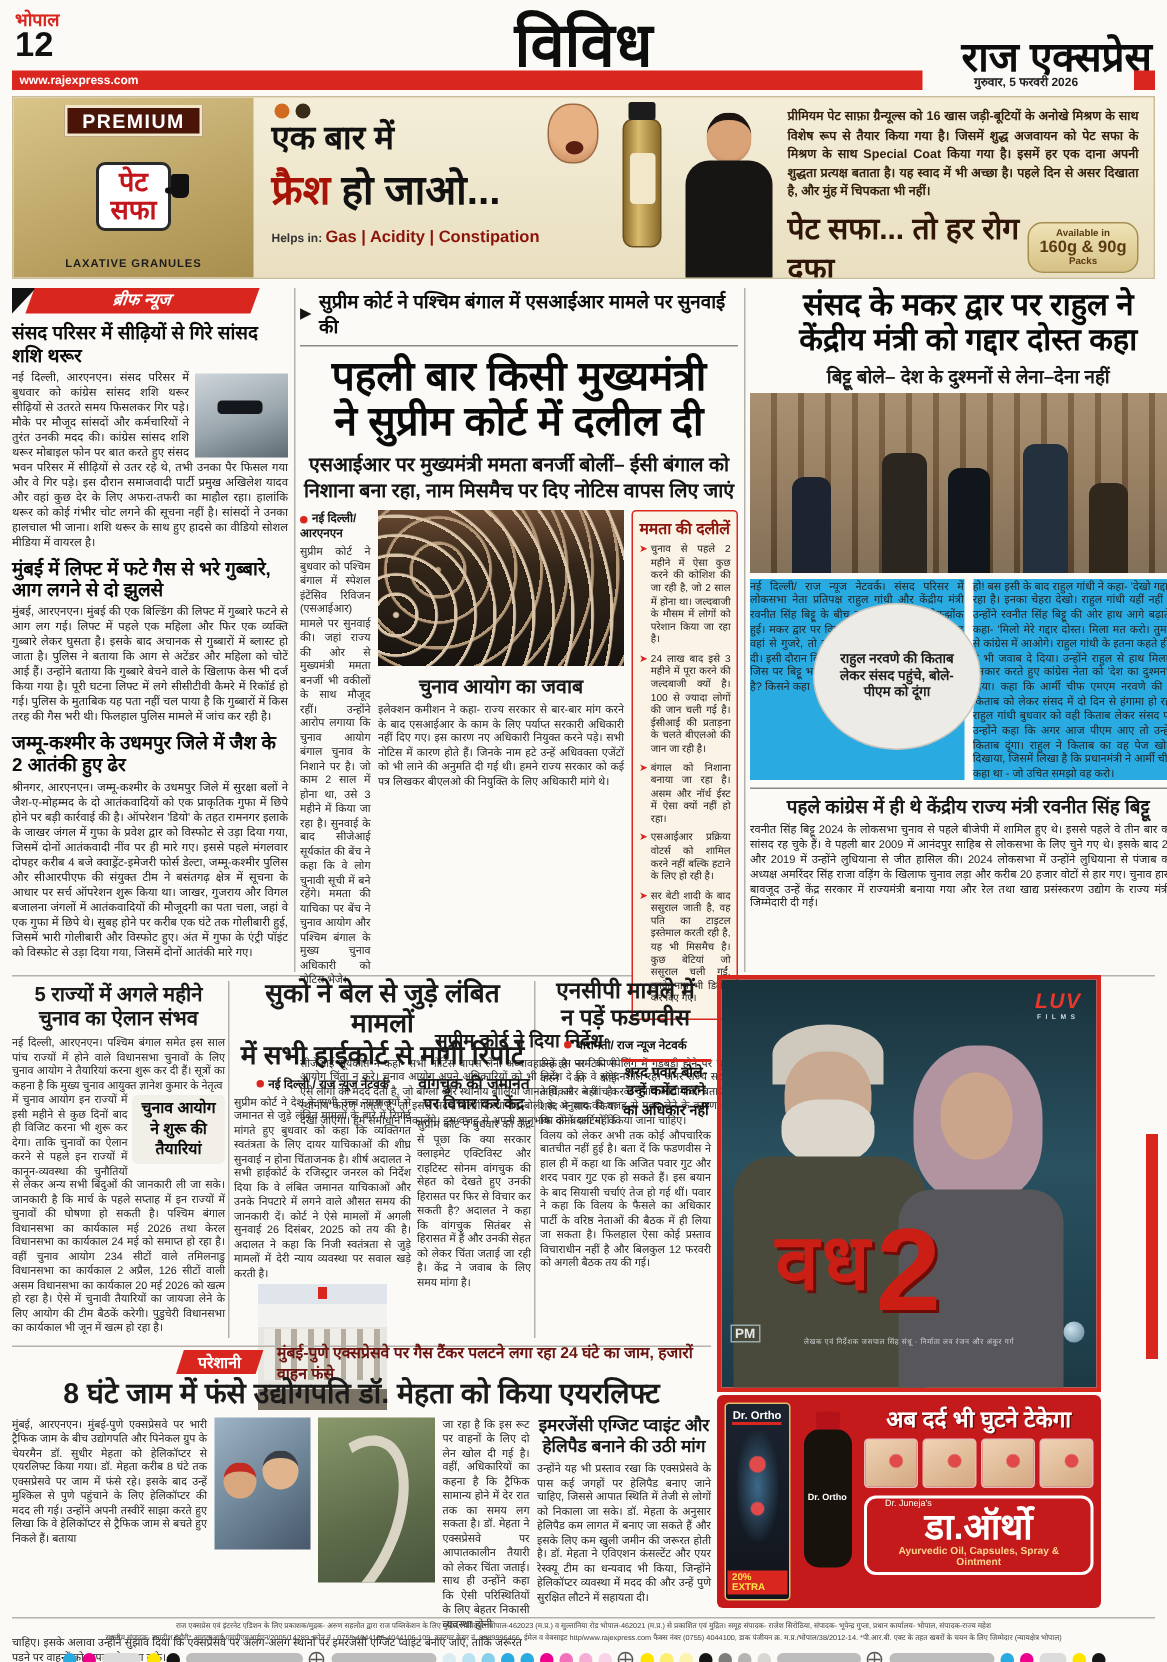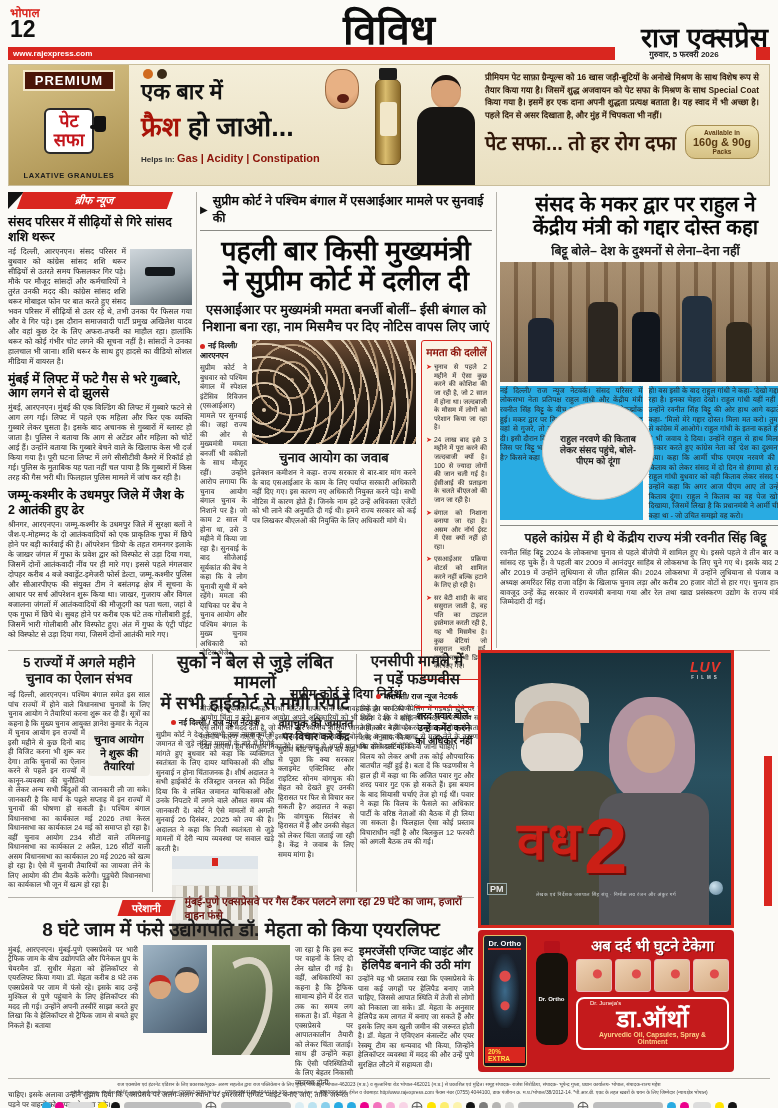--- a/index.html
+++ b/index.html
@@ -15,21 +15,21 @@
   .mh-section { left:0; right:0; top:0px; font-size:41px; font-weight:800; text-align:center; color:#0d0d0d; }
   .mh-paper { right:10px; top:18px; font-size:27px; font-weight:800; color:#0d0d0d; }
   .mh-bar { left:8px; top:47px; width:762px; height:13px; display:flex; align-items:stretch; }
   .bar-red { flex:1; background:#d9261f; color:#fff; font-size:8px; font-weight:700; display:flex; align-items:center; padding-left:5px; }
   .bar-date { width:138px; font-size:8px; font-weight:800; color:#222; display:flex; align-items:center; justify-content:center; }
   .bar-sq { width:14px; background:#d9261f; margin-left:3px; }
 
   
   .ad-top { left:8px; top:64px; width:762px; height:122px; border:1px solid #c9bd9a;
             background:linear-gradient(180deg,#f4eed9,#e9dfc0); display:flex; overflow:hidden; }
-  .ad-logo { width:120px; background:linear-gradient(160deg,#d9c489,#a88e4d); padding:5px 8px;
+  .ad-logo { width:160px; background:linear-gradient(160deg,#d9c489,#a88e4d); padding:5px 8px;
              display:flex; flex-direction:column; align-items:center; justify-content:space-between; }
   .premium { background:#4a1508; color:#fff; font-weight:800; font-size:13px; letter-spacing:1px;
              padding:1px 10px; border:2px solid #f2e6c8; }
   .brandbox { background:#fff; border:2px solid #2a2a2a; border-radius:6px; padding:2px 8px;
               color:#c3161c; font-size:18px; font-weight:800; line-height:1.05; text-align:center; position:relative; }
   .toilet { position:absolute; right:-14px; top:6px; width:12px; height:16px; background:#111; border-radius:2px 2px 4px 4px; }
   .toilet:before { content:""; position:absolute; left:-4px; top:9px; width:16px; height:4px; background:#111; border-radius:2px; }
   .laxative { font-size:7.5px; font-weight:800; color:#1c1c1c; letter-spacing:.6px; }
   .ad-mid { width:236px; position:relative; padding:10px 4px 0 12px; }
   .mini-dot1 { position:absolute; left:14px; top:4px; width:10px; height:10px; border-radius:50%; background:#d06a1e; }
@@ -442,21 +442,21 @@
     <div class="mv-w-body"></div>
     <div class="mv-title"><span>वध</span><span class="two">2</span></div>
     <div class="mv-credits">लेखक एवं निर्देशक जसपाल सिंह संधू  ·  निर्माता लव रंजन और अंकुर गर्ग</div>
     <div class="mv-pm">PM</div>
     <div class="mv-globe"></div>
   </div>
   <div class="abs side-strip"></div>
 
   <div class="abs jam-strip">
     <div class="jam-label"><span>परेशानी</span></div>
-    <div class="jam-text">मुंबई-पुणे एक्सप्रेसवे पर गैस टैंकर पलटने लगा रहा 29 घंटे का जाम, हजारों वाहन फंसे</div>
+    <div class="jam-text">मुंबई-पुणे एक्सप्रेसवे पर गैस टैंकर पलटने लगा रहा 24 घंटे का जाम, हजारों वाहन फंसे</div>
   </div>
 
   <div class="abs air-story">
     <div class="air-h1">8 घंटे जाम में फंसे उद्योगपति डॉ. मेहता को किया एयरलिफ्ट</div>
     <div class="air-row">
       <div class="air-c1 bodytext" style="font-size:7.2px;">मुंबई, आरएनएन। मुंबई-पुणे एक्सप्रेसवे पर भारी ट्रैफिक जाम के बीच उद्योगपति और पिनेकल ग्रुप के चेयरमैन डॉ. सुधीर मेहता को हेलिकॉप्टर से एयरलिफ्ट किया गया। डॉ. मेहता करीब 8 घंटे तक एक्सप्रेसवे पर जाम में फंसे रहे। इसके बाद उन्हें मुश्किल से पुणे पहुंचाने के लिए हेलिकॉप्टर की मदद ली गई। उन्होंने अपनी तस्वीरें साझा करते हुए लिखा कि वे हेलिकॉप्टर से ट्रैफिक जाम से बचते हुए निकले हैं। बताया</div>
       <div class="selfie-photo">
         <div class="h1s"></div>
         <div class="h2s"></div>
       </div>

